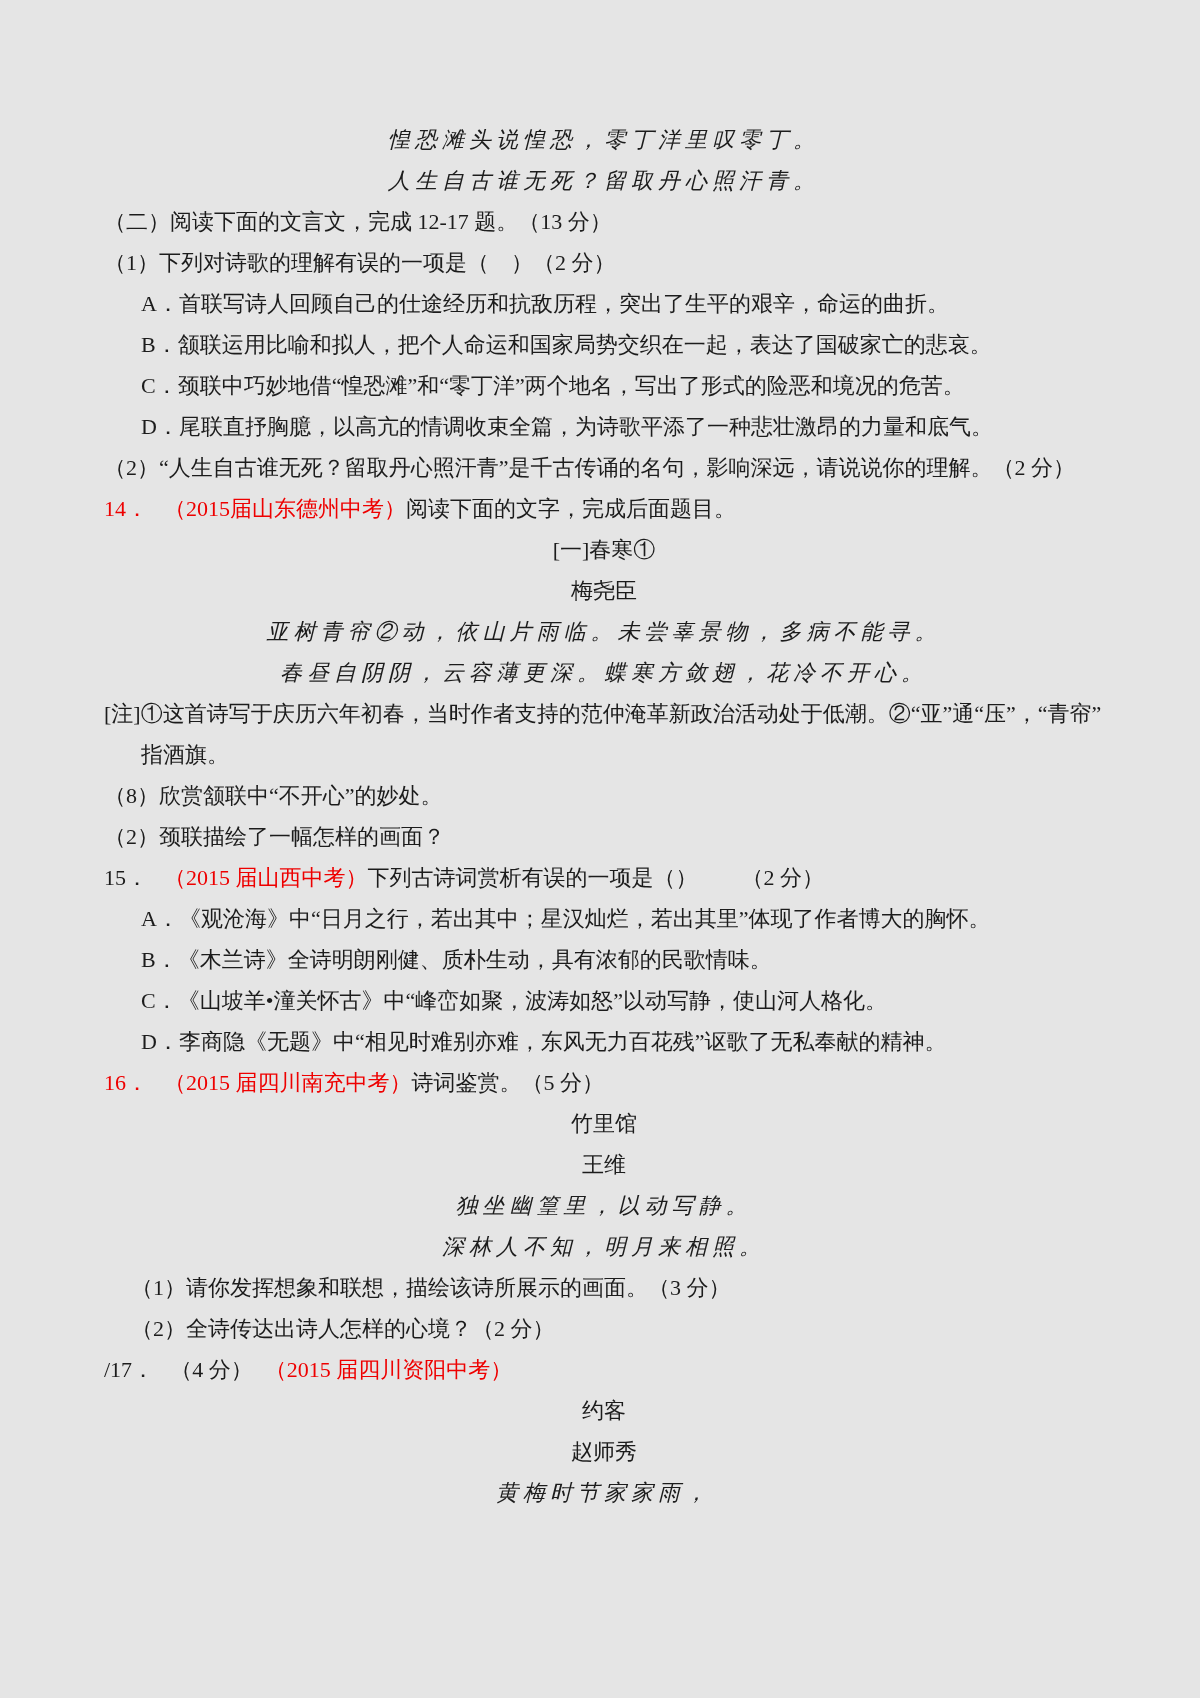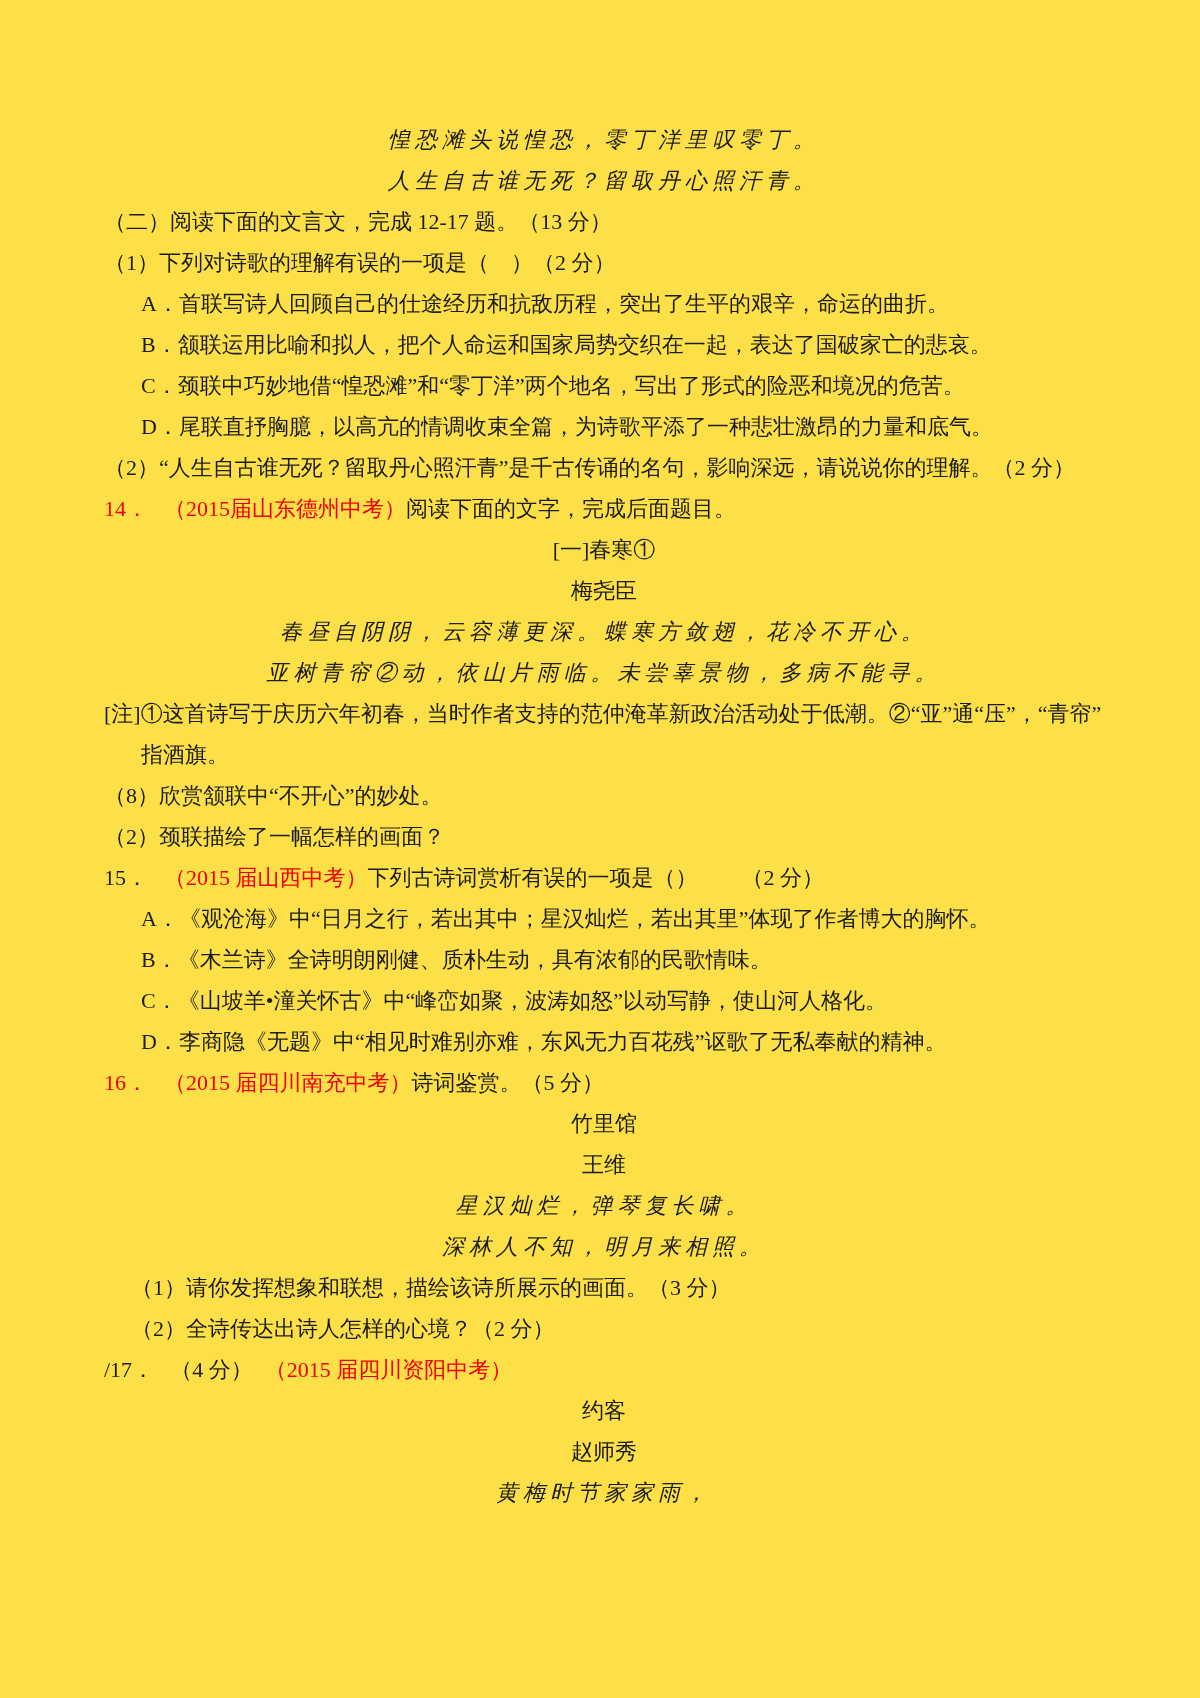--- a/index.html
+++ b/index.html
@@ -1,21 +1,21 @@
 <!DOCTYPE html>
 <html style="--red: #ee0000; --ink: #1c1c1c;"><head>
 <meta charset="utf-8">
 <style>
   :root { --ink: #1c1c1c; --red: #ee0000; }
   * { box-sizing: border-box; }
   html, body { margin: 0; padding: 0; background: #ffffff; }
   .page {
     width: 1200px;
     height: 1698px;
-    background: #fde047;
+    background: #e5e5e5;
     color: var(--ink);
     font-family: "Liberation Serif", "DejaVu Serif", serif;
     font-size: 22px;
     padding: 126px 96px 0 104px;
     overflow: hidden;
   }
   .page p {
     margin: 0 0 14px 0;
     line-height: 27px;
     white-space: nowrap;
@@ -51,22 +51,22 @@
   <p class="opt">D．尾联直抒胸臆，以高亢的情调收束全篇，为诗歌平添了一种悲壮激昂的力量和底气。</p>
 
   <p>（2）“人生自古谁无死？留取丹心照汗青”是千古传诵的名句，影响深远，请说说你的理解。（2 分）</p>
 
   <p>
     <span class="red num">14．</span><span class="red src">（2015届山东德州中考）</span><span>阅读下面的文字，完成后面题目。</span>
   </p>
 
   <p class="center">[一]春寒①</p>
   <p class="center">梅尧臣</p>
+  <p class="center poem">亚树青帘②动，依山片雨临。未尝辜景物，多病不能寻。</p>
   <p class="center poem">春昼自阴阴，云容薄更深。蝶寒方敛翅，花冷不开心。</p>
-  <p class="center poem">亚树青帘②动，依山片雨临。未尝辜景物，多病不能寻。</p>
 
   <p>[注]①这首诗写于庆历六年初春，当时作者支持的范仲淹革新政治活动处于低潮。②“亚”通“压”，“青帘”</p>
   <p class="indent1">指酒旗。</p>
 
   <p>（8）欣赏颔联中“不开心”的妙处。</p>
   <p>（2）颈联描绘了一幅怎样的画面？</p>
 
   <p>
     <span class="num">15．</span><span class="red src">（2015 届山西中考）</span><span>下列古诗词赏析有误的一项是（）　　（2 分）</span>
   </p>
@@ -74,21 +74,21 @@
   <p class="opt">B．《木兰诗》全诗明朗刚健、质朴生动，具有浓郁的民歌情味。</p>
   <p class="opt">C．《山坡羊•潼关怀古》中“峰峦如聚，波涛如怒”以动写静，使山河人格化。</p>
   <p class="opt">D．李商隐《无题》中“相见时难别亦难，东风无力百花残”讴歌了无私奉献的精神。</p>
 
   <p>
     <span class="red num">16．</span><span class="red src">（2015 届四川南充中考）</span><span>诗词鉴赏。（5 分）</span>
   </p>
 
   <p class="center">竹里馆</p>
   <p class="center">王维</p>
-  <p class="center poem">星汉灿烂，弹琴复长啸。</p>
+  <p class="center poem">独坐幽篁里，以动写静。</p>
   <p class="center poem">深林人不知，明月来相照。</p>
 
   <p class="indent2">（1）请你发挥想象和联想，描绘该诗所展示的画面。（3 分）</p>
   <p class="indent2">（2）全诗传达出诗人怎样的心境？（2 分）</p>
 
   <p>
     <span class="num">/17．</span><span class="score">（4 分）</span><span class="red">（2015 届四川资阳中考）</span>
   </p>
 
   <p class="center">约客</p>

